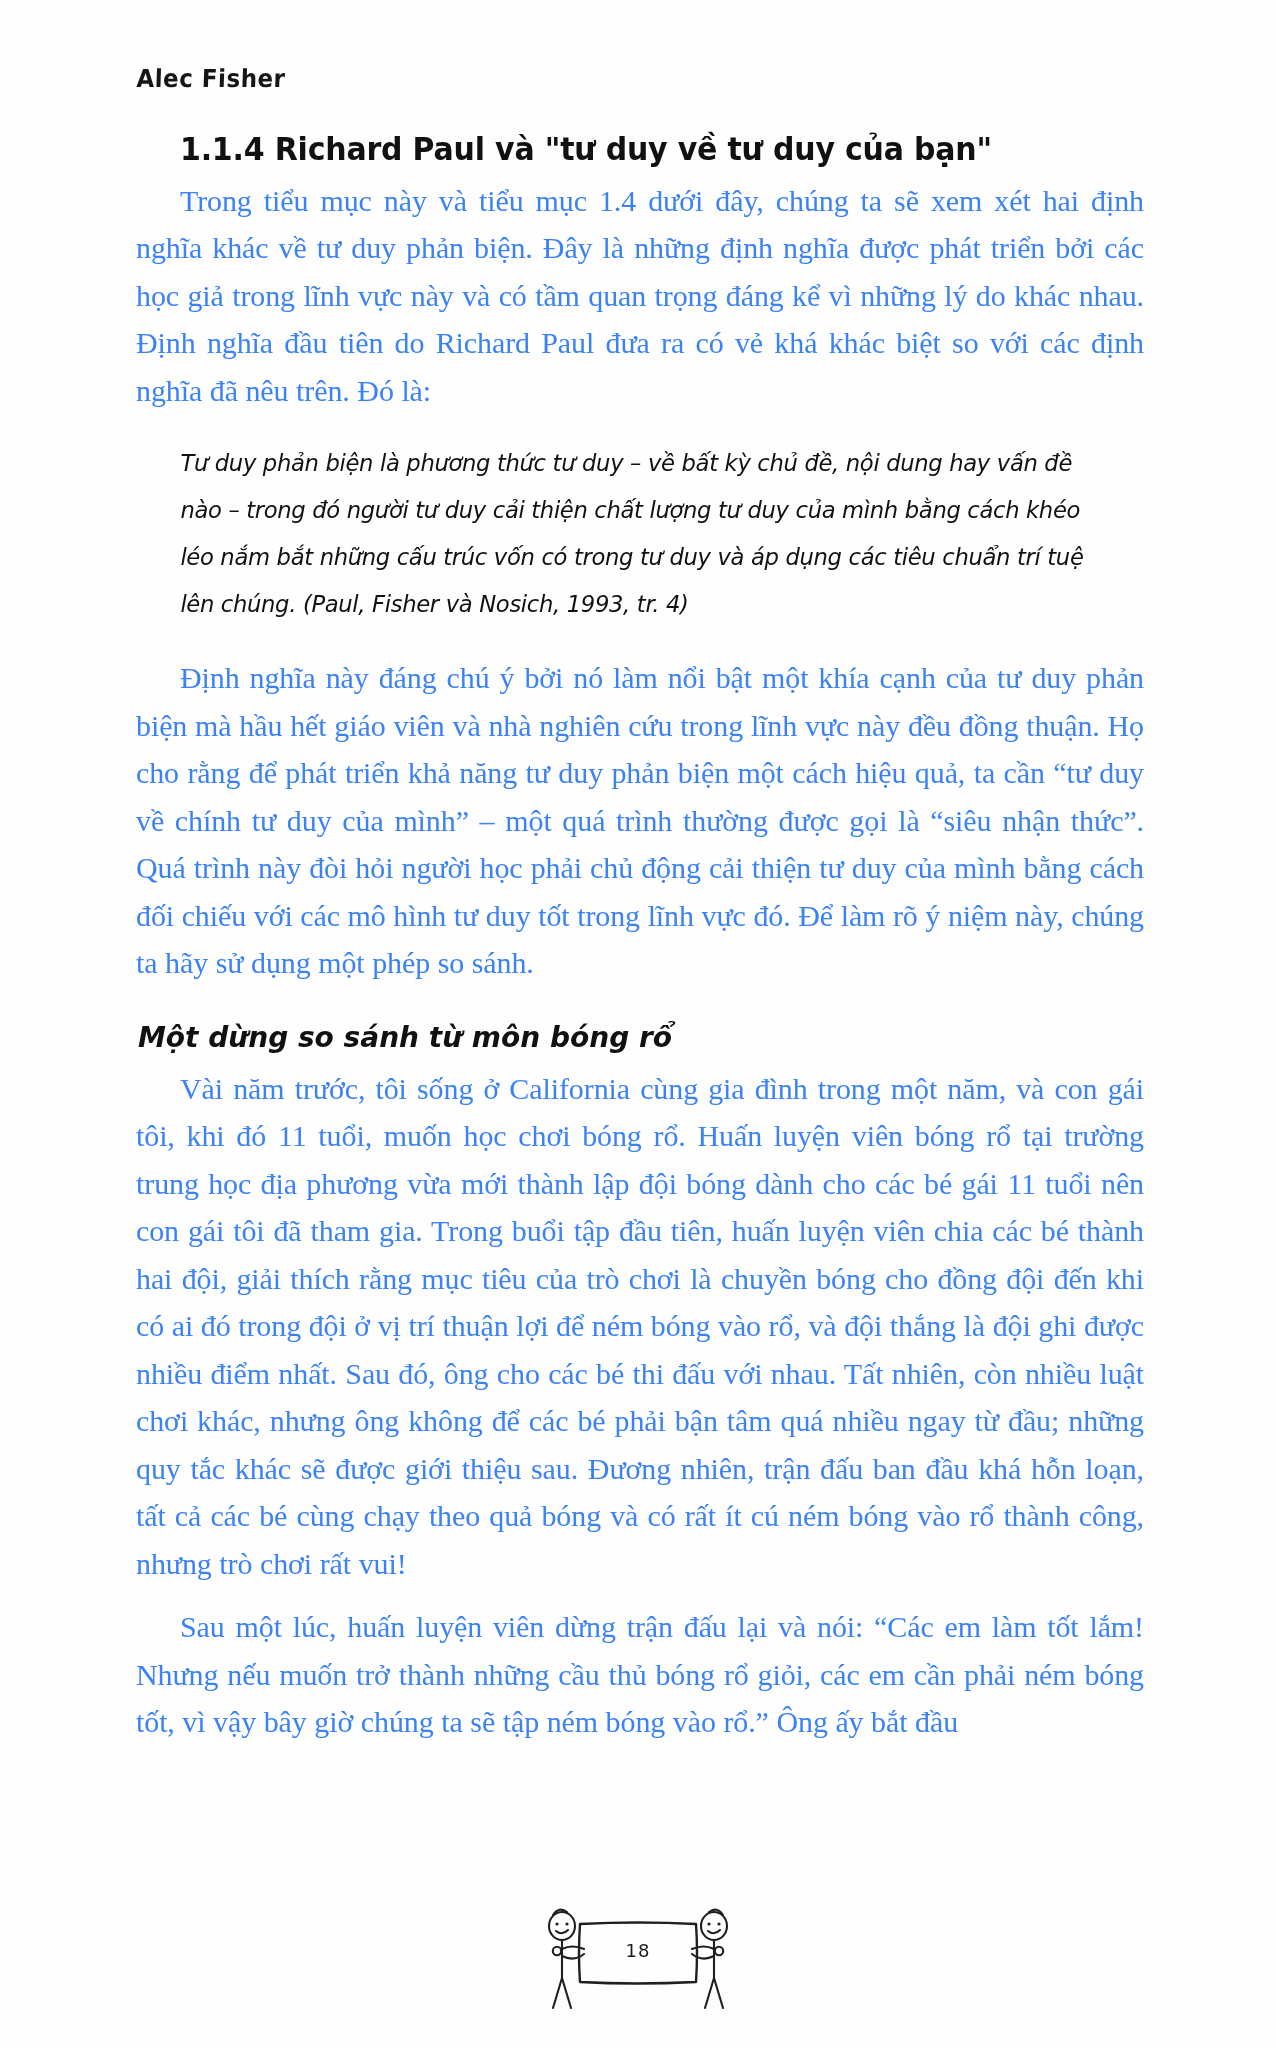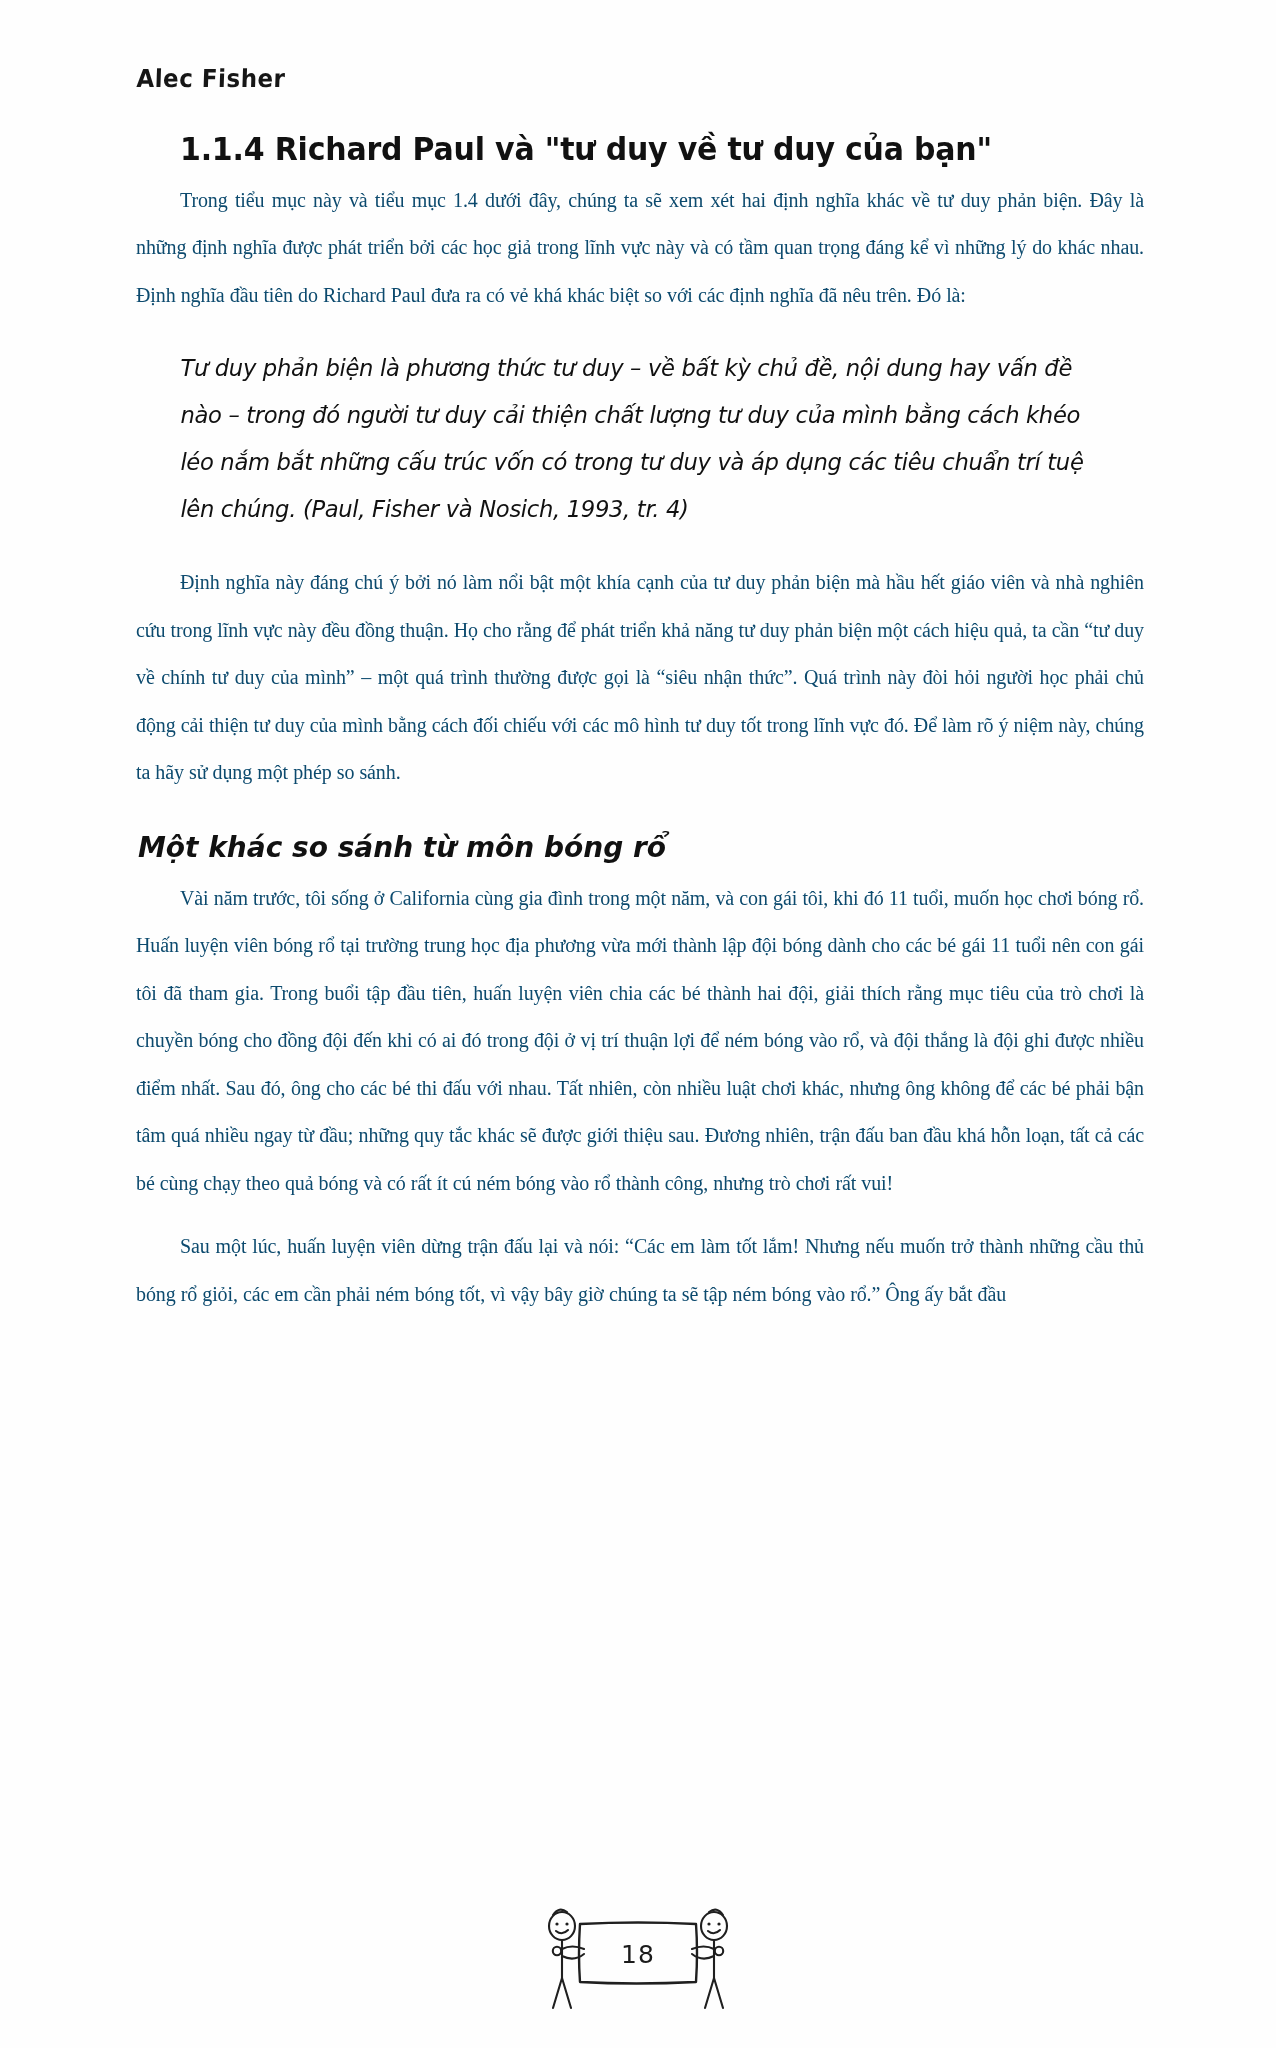--- a/index.html
+++ b/index.html
@@ -59,23 +59,23 @@
     font-weight: 700;
     font-style: italic;
     color: #111;
     letter-spacing: 0px;
     line-height: 1.5;
   }
 
   p.body-para {
     margin: 0;
     font-family: "Liberation Serif", "DejaVu Serif", serif;
-    font-size: 20px;
+    font-size: 30px;
     line-height: 47.5px;
-    color: #0c4a6e;
+    color: #3b82f6;
     text-align: justify;
     text-indent: 44px;
     letter-spacing: -0.1px;
     word-spacing: 0.2px;
     -webkit-font-smoothing: antialiased;
   }
   p.body-para + p.body-para { margin-top: 16px; }
 
   blockquote.quote-block {
     margin: 26px 0 26px 0;
@@ -106,21 +106,21 @@
     position: relative;
     width: 220px;
     height: 110px;
   }
   .page-number {
     position: absolute;
     left: 0; right: 0;
     top: 36px;
     text-align: center;
     font-family: "DejaVu Sans", sans-serif;
-    font-size: 25px;
+    font-size: 18px;
     color: #1b1b1b;
     letter-spacing: 1px;
   }
   .footer-svg {
     position: absolute;
     left: 0;
     top: 0;
   }
 </style>
 </head>
@@ -133,21 +133,21 @@
   <div class="content">
 
     <h2 class="section-heading">1.1.4 Richard Paul và "tư duy về tư duy của bạn"</h2>
 
     <p class="body-para">Trong tiểu mục này và tiểu mục 1.4 dưới đây, chúng ta sẽ xem xét hai định nghĩa khác về tư duy phản biện. Đây là những định nghĩa được phát triển bởi các học giả trong lĩnh vực này và có tầm quan trọng đáng kể vì những lý do khác nhau. Định nghĩa đầu tiên do Richard Paul đưa ra có vẻ khá khác biệt so với các định nghĩa đã nêu trên. Đó là:</p>
 
     <blockquote class="quote-block">Tư duy phản biện là phương thức tư duy – về bất kỳ chủ đề, nội dung hay vấn đề nào – trong đó người tư duy cải thiện chất lượng tư duy của mình bằng cách khéo léo nắm bắt những cấu trúc vốn có trong tư duy và áp dụng các tiêu chuẩn trí tuệ lên chúng. (Paul, Fisher và Nosich, 1993, tr. 4)</blockquote>
 
     <p class="body-para">Định nghĩa này đáng chú ý bởi nó làm nổi bật một khía cạnh của tư duy phản biện mà hầu hết giáo viên và nhà nghiên cứu trong lĩnh vực này đều đồng thuận. Họ cho rằng để phát triển khả năng tư duy phản biện một cách hiệu quả, ta cần “tư duy về chính tư duy của mình” – một quá trình thường được gọi là “siêu nhận thức”. Quá trình này đòi hỏi người học phải chủ động cải thiện tư duy của mình bằng cách đối chiếu với các mô hình tư duy tốt trong lĩnh vực đó. Để làm rõ ý niệm này, chúng ta hãy sử dụng một phép so sánh.</p>
 
-    <h3 class="sub-heading">Một khác so sánh từ môn bóng rổ</h3>
+    <h3 class="sub-heading">Một dừng so sánh từ môn bóng rổ</h3>
 
     <p class="body-para">Vài năm trước, tôi sống ở California cùng gia đình trong một năm, và con gái tôi, khi đó 11 tuổi, muốn học chơi bóng rổ. Huấn luyện viên bóng rổ tại trường trung học địa phương vừa mới thành lập đội bóng dành cho các bé gái 11 tuổi nên con gái tôi đã tham gia. Trong buổi tập đầu tiên, huấn luyện viên chia các bé thành hai đội, giải thích rằng mục tiêu của trò chơi là chuyền bóng cho đồng đội đến khi có ai đó trong đội ở vị trí thuận lợi để ném bóng vào rổ, và đội thắng là đội ghi được nhiều điểm nhất. Sau đó, ông cho các bé thi đấu với nhau. Tất nhiên, còn nhiều luật chơi khác, nhưng ông không để các bé phải bận tâm quá nhiều ngay từ đầu; những quy tắc khác sẽ được giới thiệu sau. Đương nhiên, trận đấu ban đầu khá hỗn loạn, tất cả các bé cùng chạy theo quả bóng và có rất ít cú ném bóng vào rổ thành công, nhưng trò chơi rất vui!</p>
 
     <p class="body-para">Sau một lúc, huấn luyện viên dừng trận đấu lại và nói: “Các em làm tốt lắm! Nhưng nếu muốn trở thành những cầu thủ bóng rổ giỏi, các em cần phải ném bóng tốt, vì vậy bây giờ chúng ta sẽ tập ném bóng vào rổ.” Ông ấy bắt đầu</p>
 
   </div>
 
   <div class="footer">
     <div class="footer-inner">
       <svg class="footer-svg" width="220" height="110" viewBox="0 0 220 110">

